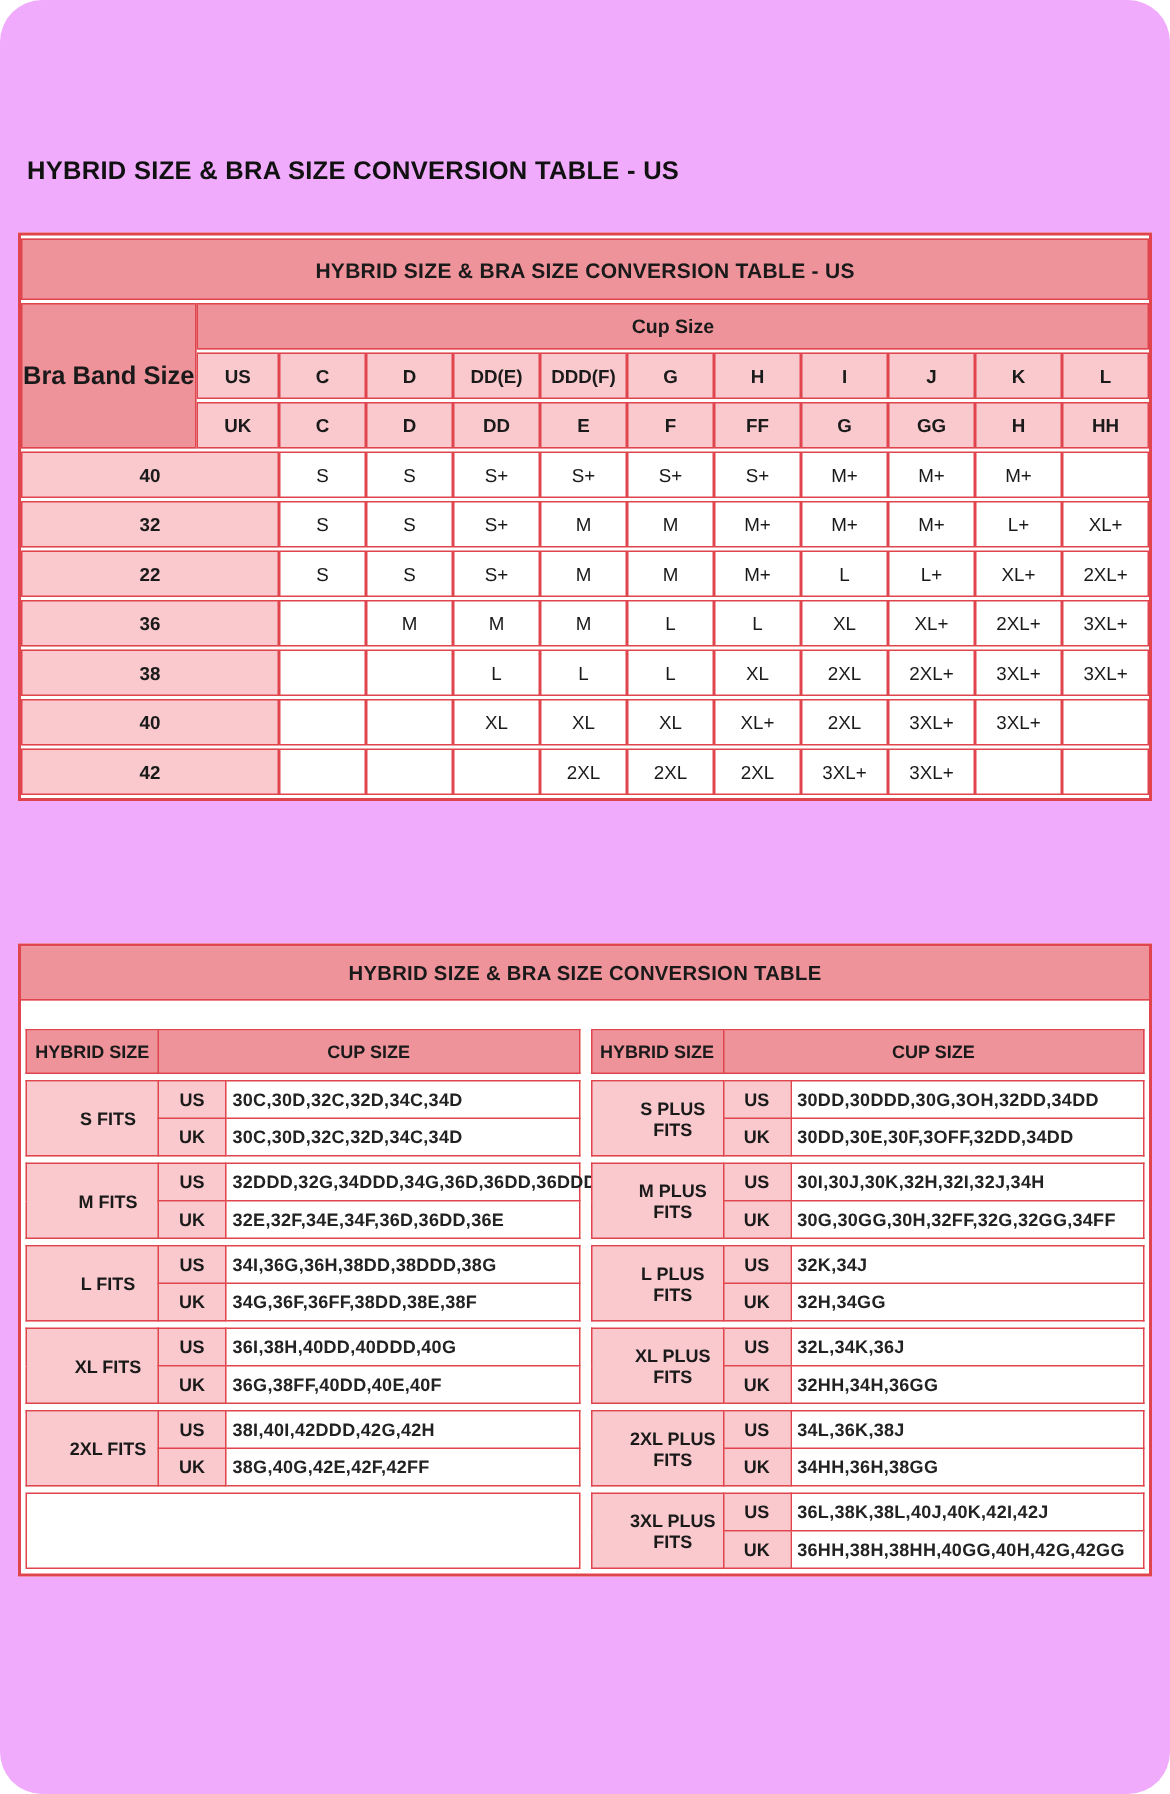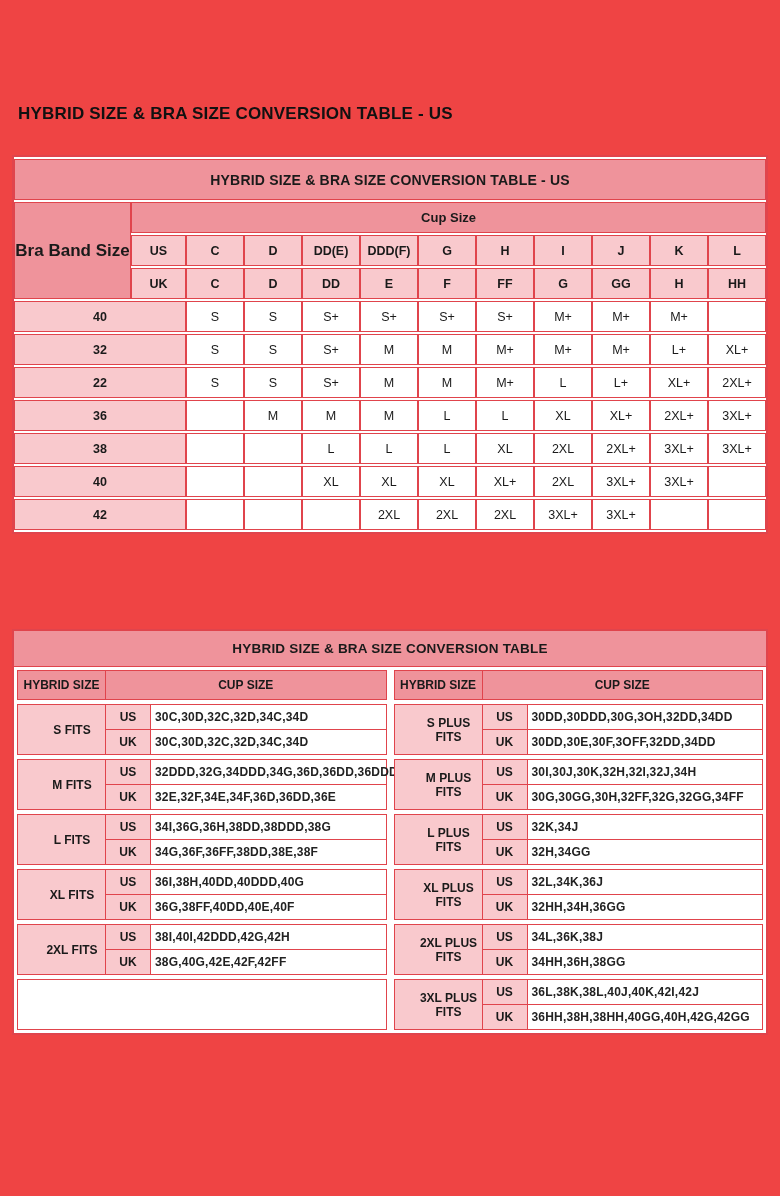--- a/index.html
+++ b/index.html
@@ -8,21 +8,21 @@
     --lt:#f9c9cd;
     --ink:#1a1a1a;
   }
   *{margin:0;padding:0;box-sizing:border-box;}
   html,body{background:#fff;}
   body{
     width:780px;height:1196px;
     font-family:"Liberation Sans","DejaVu Sans",sans-serif;
     color:var(--ink);
   }
-  .page{position:relative;width:780px;height:1196px;overflow:hidden;background:#ef4444;}
+  .page{position:relative;width:780px;height:1196px;overflow:hidden;background:#f0abfc;border-radius:28px;}
   .heading{
     position:absolute;top:104px;left:18px;
     font-size:17px;font-weight:700;letter-spacing:.2px;color:#111;
   }
 
   
   .t1-wrap{
     position:absolute;top:155px;left:12px;width:756px;
     border:2px solid var(--red);background:#fff;
   }
@@ -46,21 +46,21 @@
   
   .t2-wrap{
     position:absolute;top:629px;left:12px;width:756px;
     border:2px solid var(--red);background:#fff;
   }
   .t2-title{
     height:36px;line-height:36px;text-align:center;
     background:var(--dk);border-bottom:1px solid var(--red);
     font-weight:700;font-size:13.5px;letter-spacing:.2px;
   }
-  .t2-halves{display:flex;gap:7px;padding:3px;align-items:stretch;}
+  .t2-halves{display:flex;gap:7px;padding:3px;align-items:stretch;margin-top:16px;}
   .half{flex:1;min-width:0;display:flex;flex-direction:column;gap:4px;}
   .hdr-t{width:100%;border-collapse:collapse;table-layout:fixed;}
   .hdr-t td{
     border:1px solid var(--red);background:var(--dk);
     font-weight:700;font-size:12px;text-align:center;height:29px;
   }
   .grp-t{width:100%;border-collapse:collapse;table-layout:fixed;}
   .grp-t td{border:1px solid var(--red);font-size:12px;height:25px;vertical-align:middle;}
   .colfit{width:88px;}
   .colsm{width:45px;}

